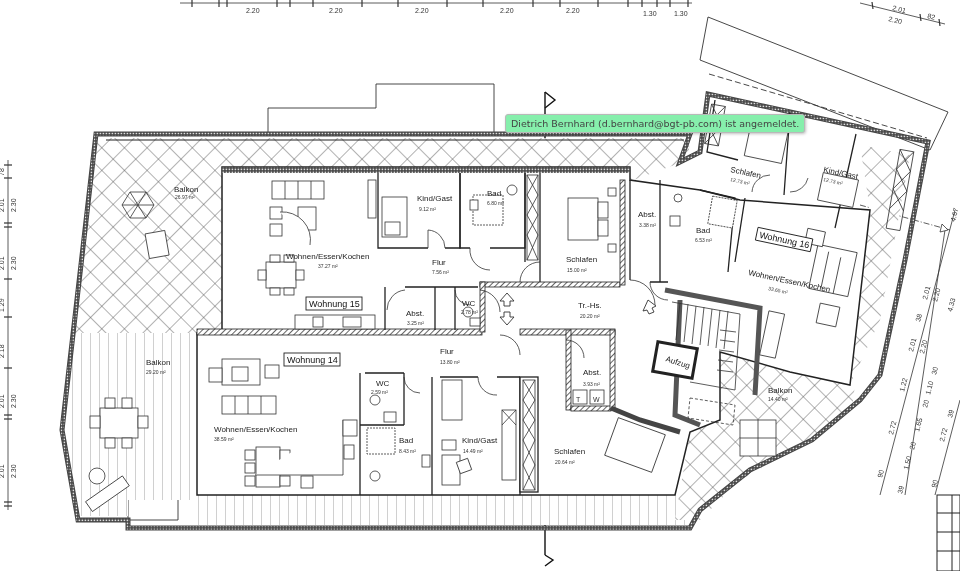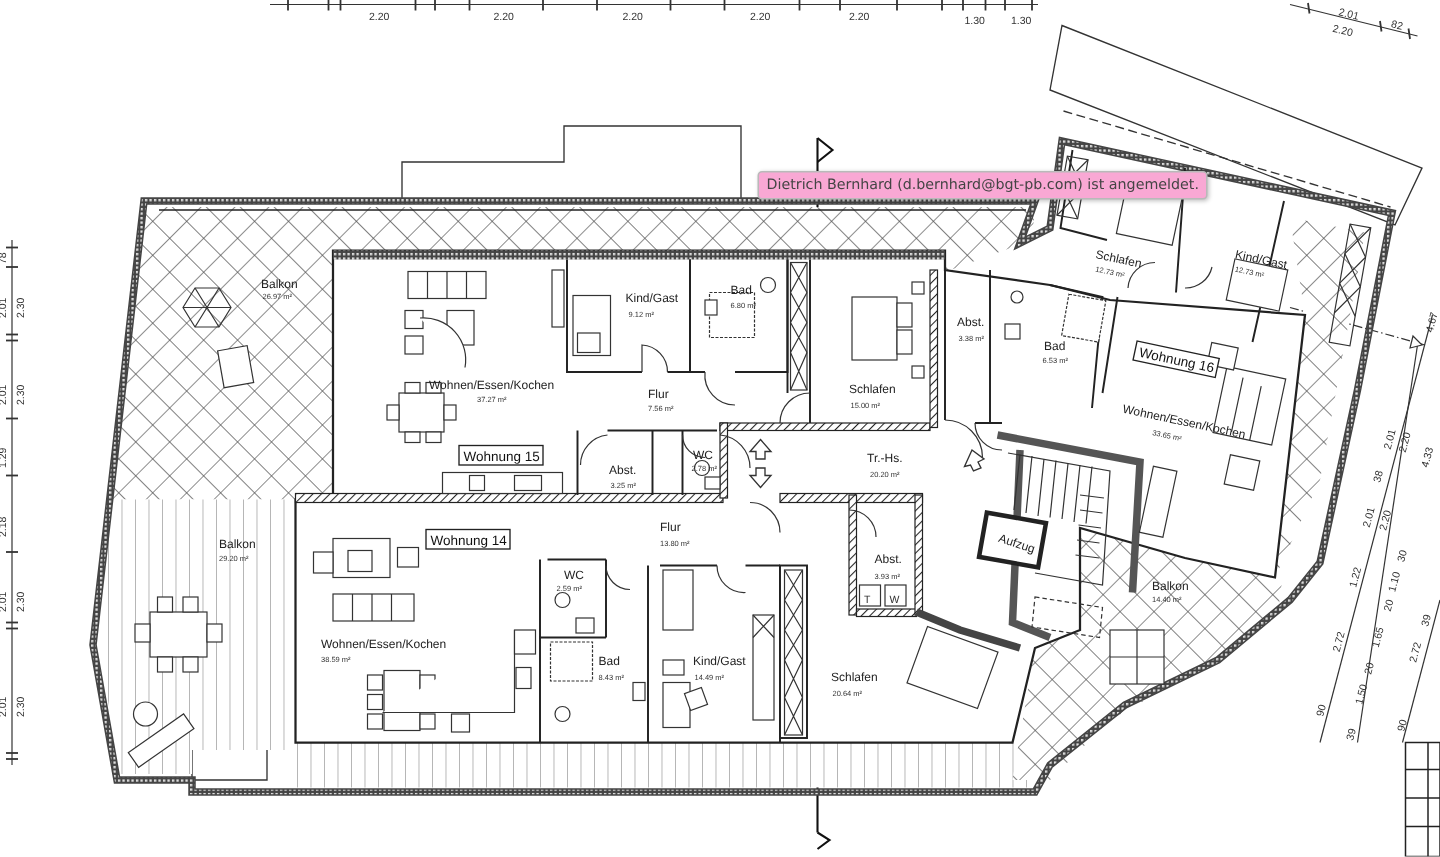--- a/index.html
+++ b/index.html
@@ -3,21 +3,21 @@
 <meta charset="utf-8">
 <style>
   html,body{margin:0;padding:0;background:#fff;}
   body{width:960px;height:571px;overflow:hidden;position:relative;font-family:"Liberation Sans",sans-serif;}
   #plan{position:absolute;left:0;top:0;width:960px;height:571px;}
   .room-label{font-family:"Liberation Sans",sans-serif;font-size:8px;fill:#222;}
   .room-area{font-family:"Liberation Sans",sans-serif;font-size:5px;fill:#333;}
   .dim{font-family:"Liberation Sans",sans-serif;font-size:7px;fill:#333;}
   .unit-tag{font-family:"Liberation Sans",sans-serif;font-size:9px;fill:#111;}
   .tooltip{position:absolute;left:505px;top:114px;height:17px;line-height:17px;padding:0 5px;
-    background:#f9a8d4;border:1px solid #b9b9b9;border-radius:3px;box-shadow:1px 1px 3px rgba(0,0,0,.25);
+    background:#86efac;border:1px solid #b9b9b9;border-radius:3px;box-shadow:1px 1px 3px rgba(0,0,0,.25);
     font-family:"DejaVu Sans",sans-serif;font-size:9.5px;color:#444;white-space:nowrap;}
 </style>
 </head>
 <body>
 
 <svg id="plan" viewBox="0 0 960 571" xmlns="http://www.w3.org/2000/svg">
   <defs>
     <pattern id="tile" width="16" height="16" patternUnits="userSpaceOnUse" patternTransform="rotate(45)">
       <rect width="16" height="16" fill="#fff"></rect>
       <path d="M0 0H16M0 0V16" stroke="#555" stroke-width="0.9"></path>

